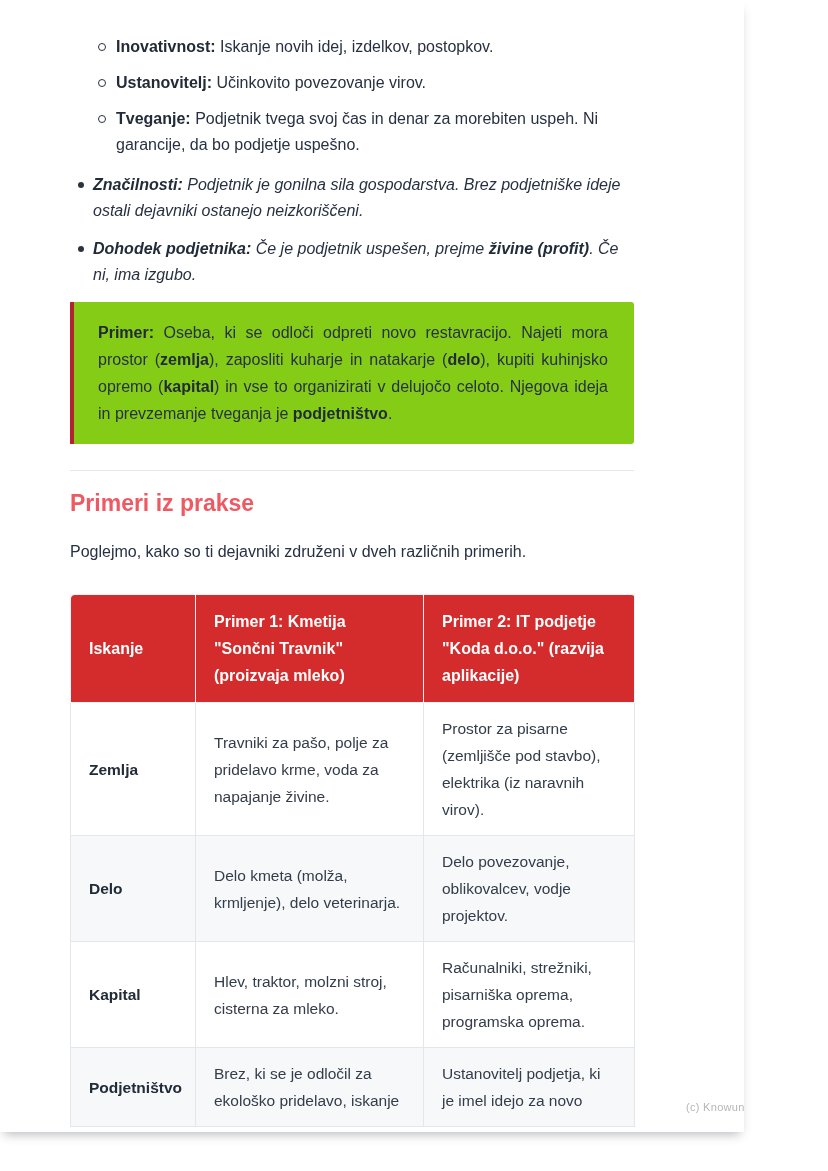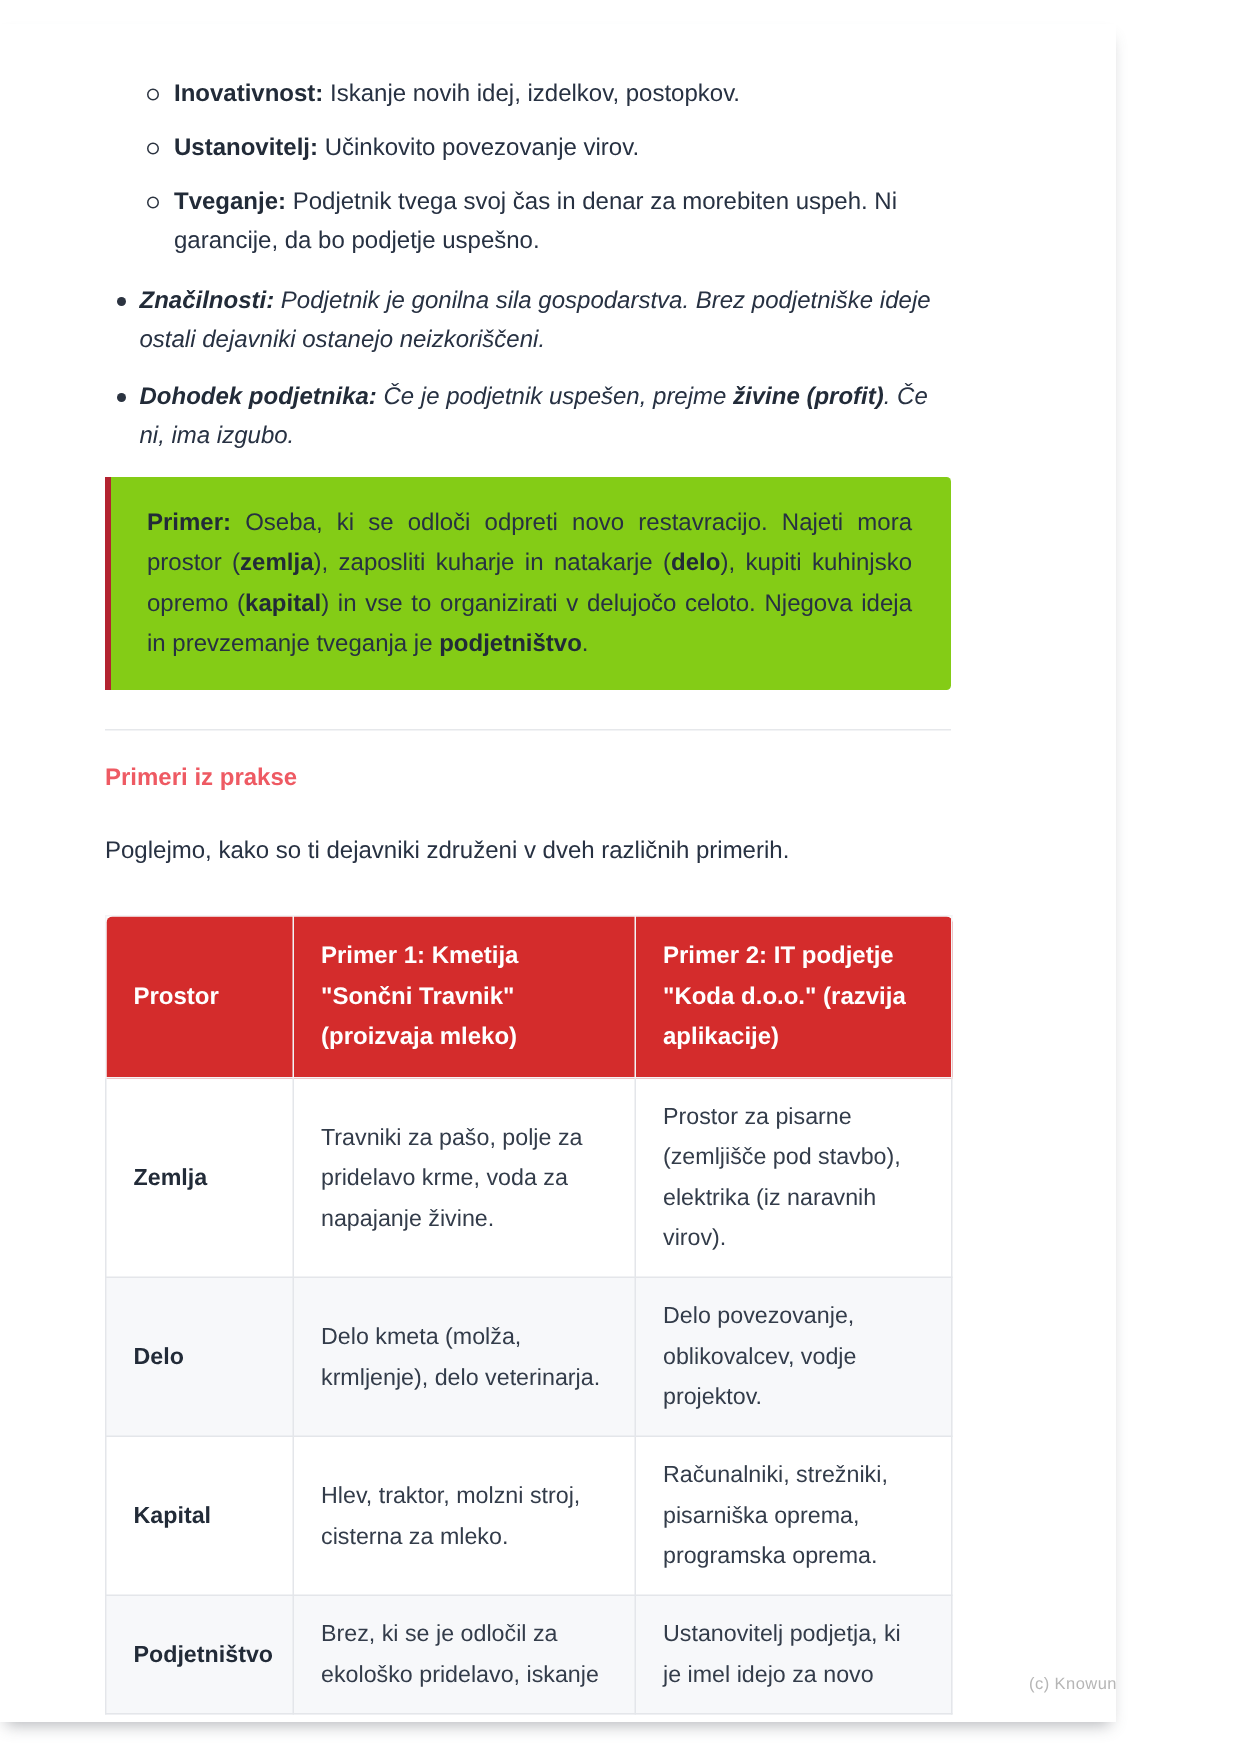--- a/index.html
+++ b/index.html
@@ -5,21 +5,21 @@
   html,body{margin:0;padding:0;}
   body{
     width:828px;height:1171px;
     background:#ffffff;
     font-family:"Liberation Sans","DejaVu Sans",sans-serif;
     color:#273142;
     position:relative;
     overflow:hidden;
   }
   .page{
-    position:absolute;left:0;top:16px;
+    position:absolute;left:0;top:0;
     width:744px;height:1132px;
     background:#ffffff;
     box-shadow:0 6px 10px -4px rgba(90,95,105,.45);
     overflow:hidden;
   }
   
   .highlight-bar{
     position:absolute;
     left:748px;top:37px;bottom:0;
     width:42px;
@@ -83,21 +83,21 @@
     border-radius:0 3px 3px 0;
   }
   
   .divider{
     border:none;height:1px;background:#e6e8eb;
     margin:26px 0 0 0;
   }
   
   .section-heading{
     margin:16px 0 0 0;
-    font-size:16px;
+    font-size:23px;
     line-height:32px;
     font-weight:bold;
     color:#ee5a63;
   }
   .intro{
     margin:20px 0 0 0;
     font-size:16px;
     line-height:26px;
   }
   
@@ -163,21 +163,21 @@
     <p class="intro">Poglejmo, kako so ti dejavniki združeni v dveh različnih primerih.</p>
 
     <table class="factors">
       <colgroup>
           <col class="c1">
           <col class="c2">
           <col class="c3">
         </colgroup>
       <thead>
         <tr>
-          <th>Prostor</th>
+          <th>Iskanje</th>
           <th>Primer 1: Kmetija "Sončni Travnik" (proizvaja mleko)</th>
           <th>Primer 2: IT podjetje "Koda d.o.o." (razvija aplikacije)</th>
         </tr>
       </thead>
       <tbody>
         <tr>
           <td class="factor">Zemlja</td>
           <td>Travniki za pašo, polje za pridelavo krme, voda za napajanje živine.</td>
           <td>Prostor za pisarne (zemljišče pod stavbo), elektrika (iz naravnih virov).</td>
         </tr>

